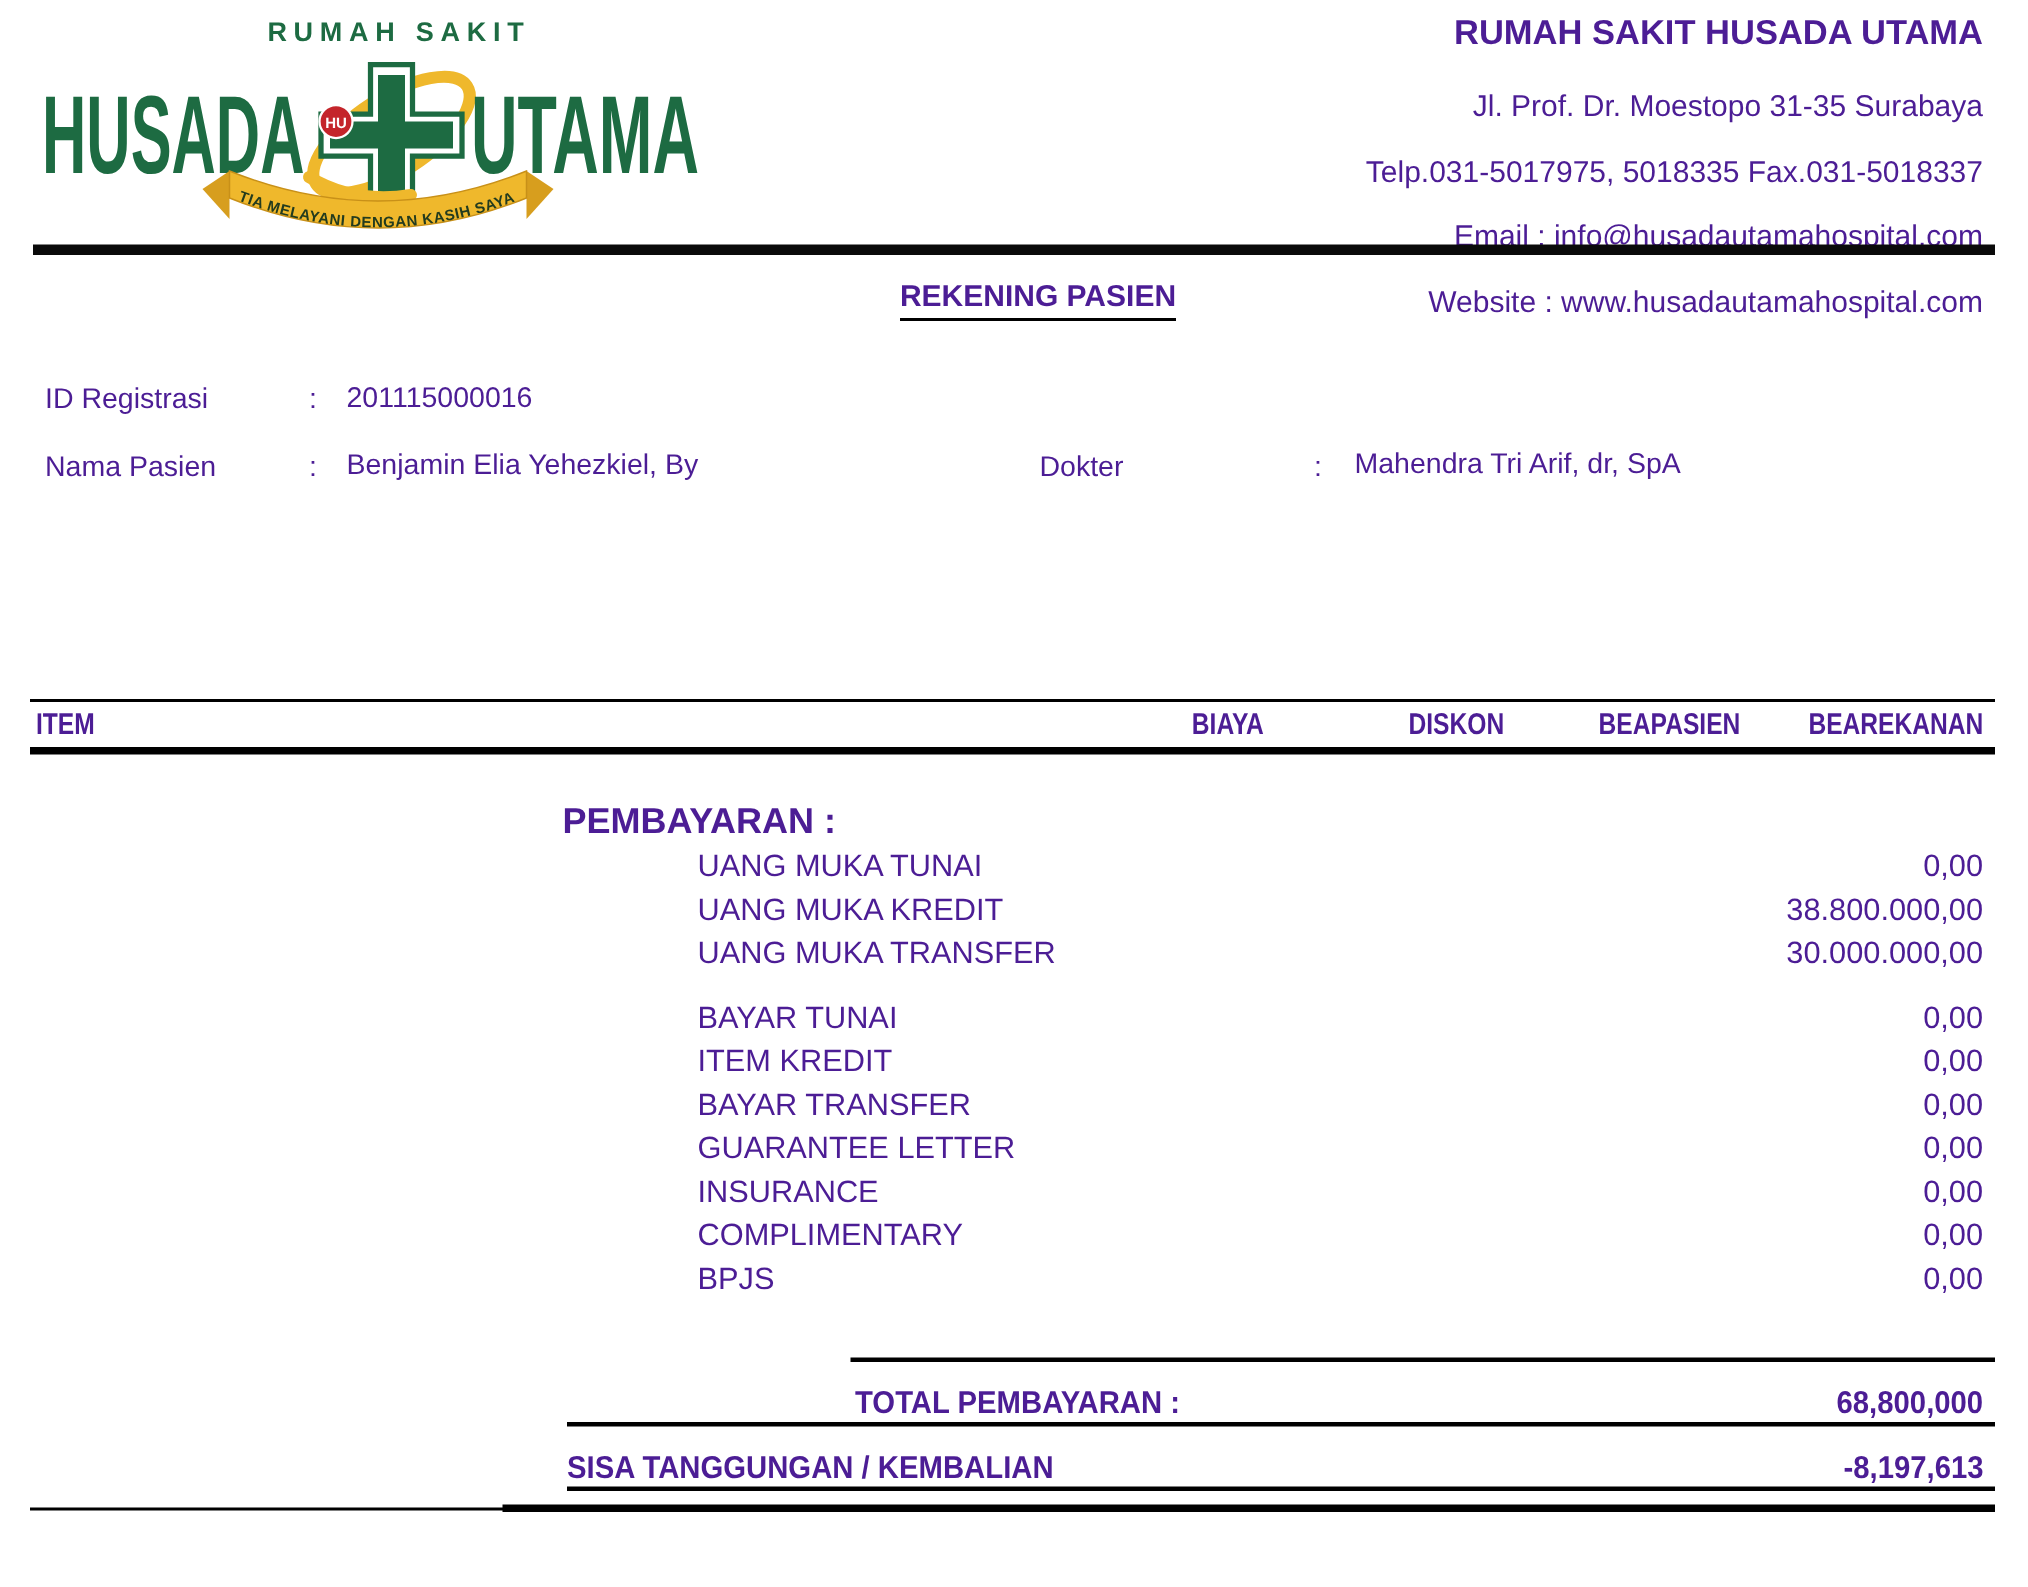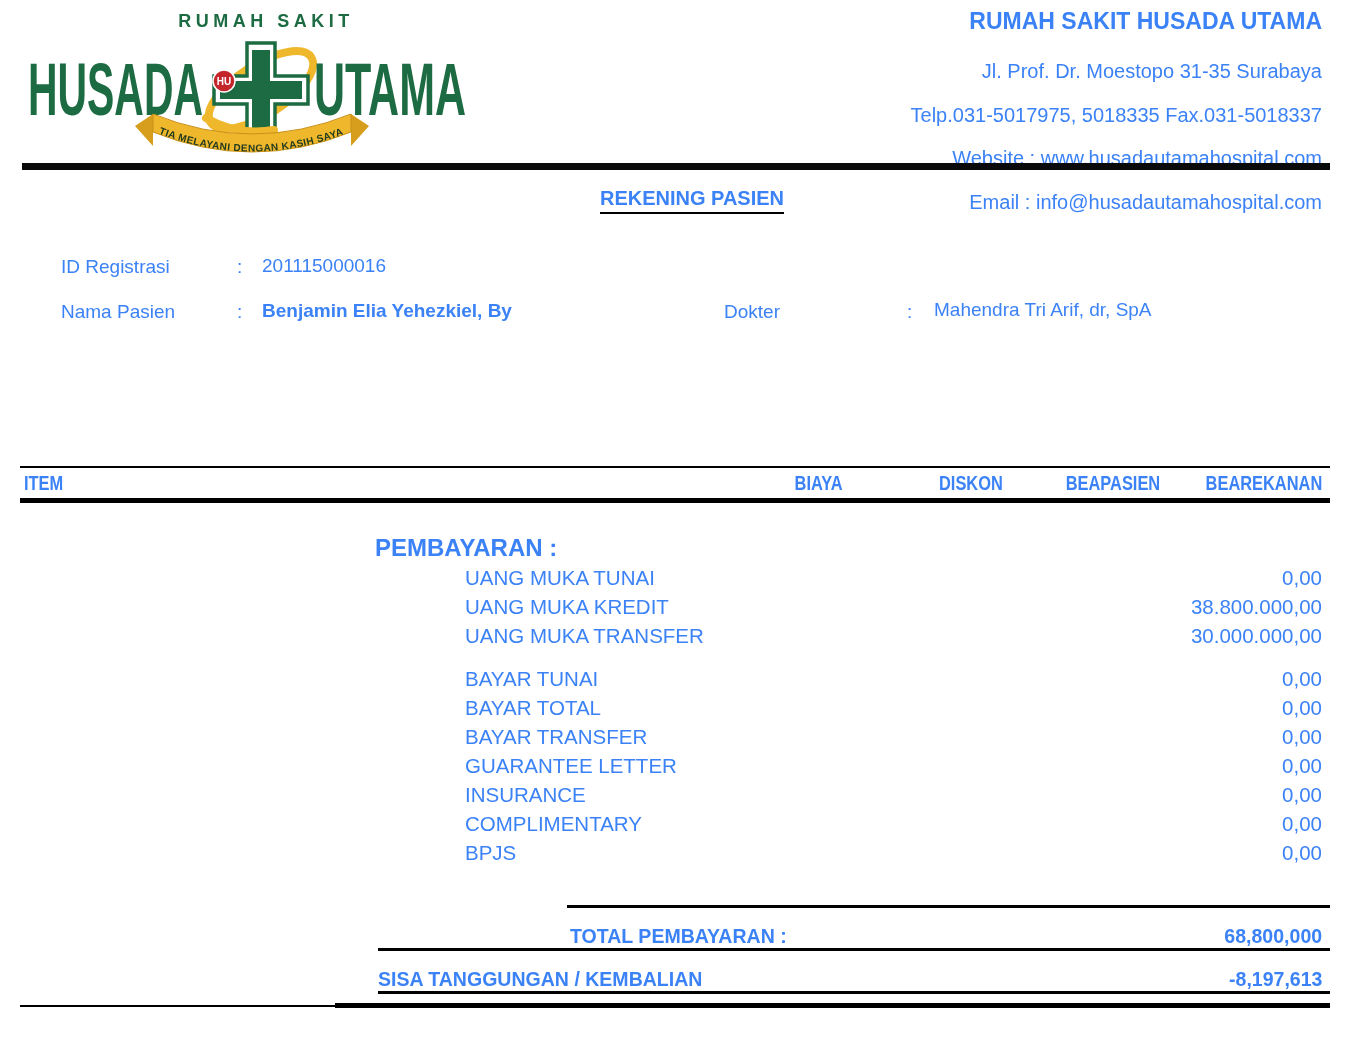--- a/index.html
+++ b/index.html
@@ -1,35 +1,35 @@
 <!DOCTYPE html>
 <html><head>
 <meta charset="utf-8">
 <style>
   html,body { margin:0; padding:0; background:#fff; }
   .page {
     position:relative; width:1352px; height:1058px; background:#ffffff;
-    font-family:"Liberation Sans", sans-serif; color:#3b82f6; overflow:hidden;
+    font-family:"Liberation Sans", sans-serif; color:#4c1d95; overflow:hidden;
   }
   .line { position:absolute; background:#000; }
 
   
   .logo-wrap { position:absolute; left:8px; top:2px; width:460px; height:158px; }
   .hosp-block { position:absolute; right:30px; top:8px; text-align:right; white-space:nowrap; }
   .hosp-name { font-size:23px; font-weight:bold; line-height:26px; margin-bottom:24px; }
   .hosp-line { font-size:20px; line-height:27.5px;margin-top:16px; }
   .header-bar { position:absolute; left:22px; top:163px; width:1308px; height:7px; background:#0a0a0a; }
 
   
   .doc-title { position:absolute; left:0; top:187px; width:100%; text-align:center;
                font-size:20px; font-weight:bold;margin-left:16px; }
   .doc-title span { display:inline-block; border-bottom:2.5px solid #000; padding-bottom:2px; }
 
   
-  .fld { position:absolute; font-size:19px; white-space:nowrap;margin-left:31px; }
+  .fld { position:absolute; font-size:19px; white-space:nowrap; }
 
   
   .th { position:absolute; top:472px; font-size:20px; font-weight:bold; white-space:nowrap;
         transform:scaleX(0.82); }
   .th.left  { transform-origin:0 50%; }
   .th.right { transform-origin:100% 50%; text-align:right; }
 
   
   .sec-title { position:absolute; left:375px; top:534px; font-size:24px; font-weight:bold; }
   .paygroup { position:absolute; left:465px; right:30px; }
@@ -80,37 +80,37 @@
           <textPath href="#ribbonTextPath" startOffset="50%" text-anchor="middle">SETIA MELAYANI DENGAN KASIH SAYANG</textPath>
         </text>
       </g>
     </svg>
   </div>
 
   <div class="hosp-block">
     <div class="hosp-name">RUMAH SAKIT HUSADA UTAMA</div>
     <div class="hosp-line">Jl. Prof. Dr. Moestopo 31-35 Surabaya</div>
     <div class="hosp-line">Telp.031-5017975, 5018335 Fax.031-5018337</div>
+    <div class="hosp-line">Email : info@husadautamahospital.com</div>
     <div class="hosp-line">Website : www.husadautamahospital.com</div>
-    <div class="hosp-line">Email : info@husadautamahospital.com</div>
   </div>
 
   <div class="header-bar"></div>
 
   <div class="doc-title">
     <span>REKENING PASIEN</span>
   </div>
 
   <div class="fld" style="left:30px; top:256px;">ID Registrasi</div>
   <div class="fld" style="left:206px; top:256px;">:</div>
   <div class="fld" style="left:231px; top:255px;">201115000016</div>
 
   <div class="fld" style="left:30px; top:301px;">Nama Pasien</div>
   <div class="fld" style="left:206px; top:301px;">:</div>
-  <div class="fld" style="left:231px; top:300px;font-weight:bold;">Benjamin Elia Yehezkiel, By</div>
+  <div class="fld" style="left:231px; top:300px;">Benjamin Elia Yehezkiel, By</div>
 
   <div class="fld" style="left:693px; top:301px;">Dokter</div>
   <div class="fld" style="left:876px; top:301px;">:</div>
   <div class="fld" style="left:903px; top:299px;">Mahendra Tri Arif, dr, SpA</div>
 
   <div class="line" style="left:20px; top:466px; width:1310px; height:2px;"></div>
 
   <div class="th left" style="left:24px;">ITEM</div>
   <div class="th right" style="right:509px;">BIAYA</div>
   <div class="th right" style="right:349px;">DISKON</div>
@@ -135,21 +135,21 @@
       <span>30.000.000,00</span>
     </div>
   </div>
 
   <div class="paygroup" style="top:664px;">
     <div class="payrow">
       <span>BAYAR TUNAI</span>
       <span>0,00</span>
     </div>
     <div class="payrow">
-      <span>BAYAR TOTAL</span>
+      <span>ITEM KREDIT</span>
       <span>0,00</span>
     </div>
     <div class="payrow">
       <span>BAYAR TRANSFER</span>
       <span>0,00</span>
     </div>
     <div class="payrow">
       <span>GUARANTEE LETTER</span>
       <span>0,00</span>
     </div>

